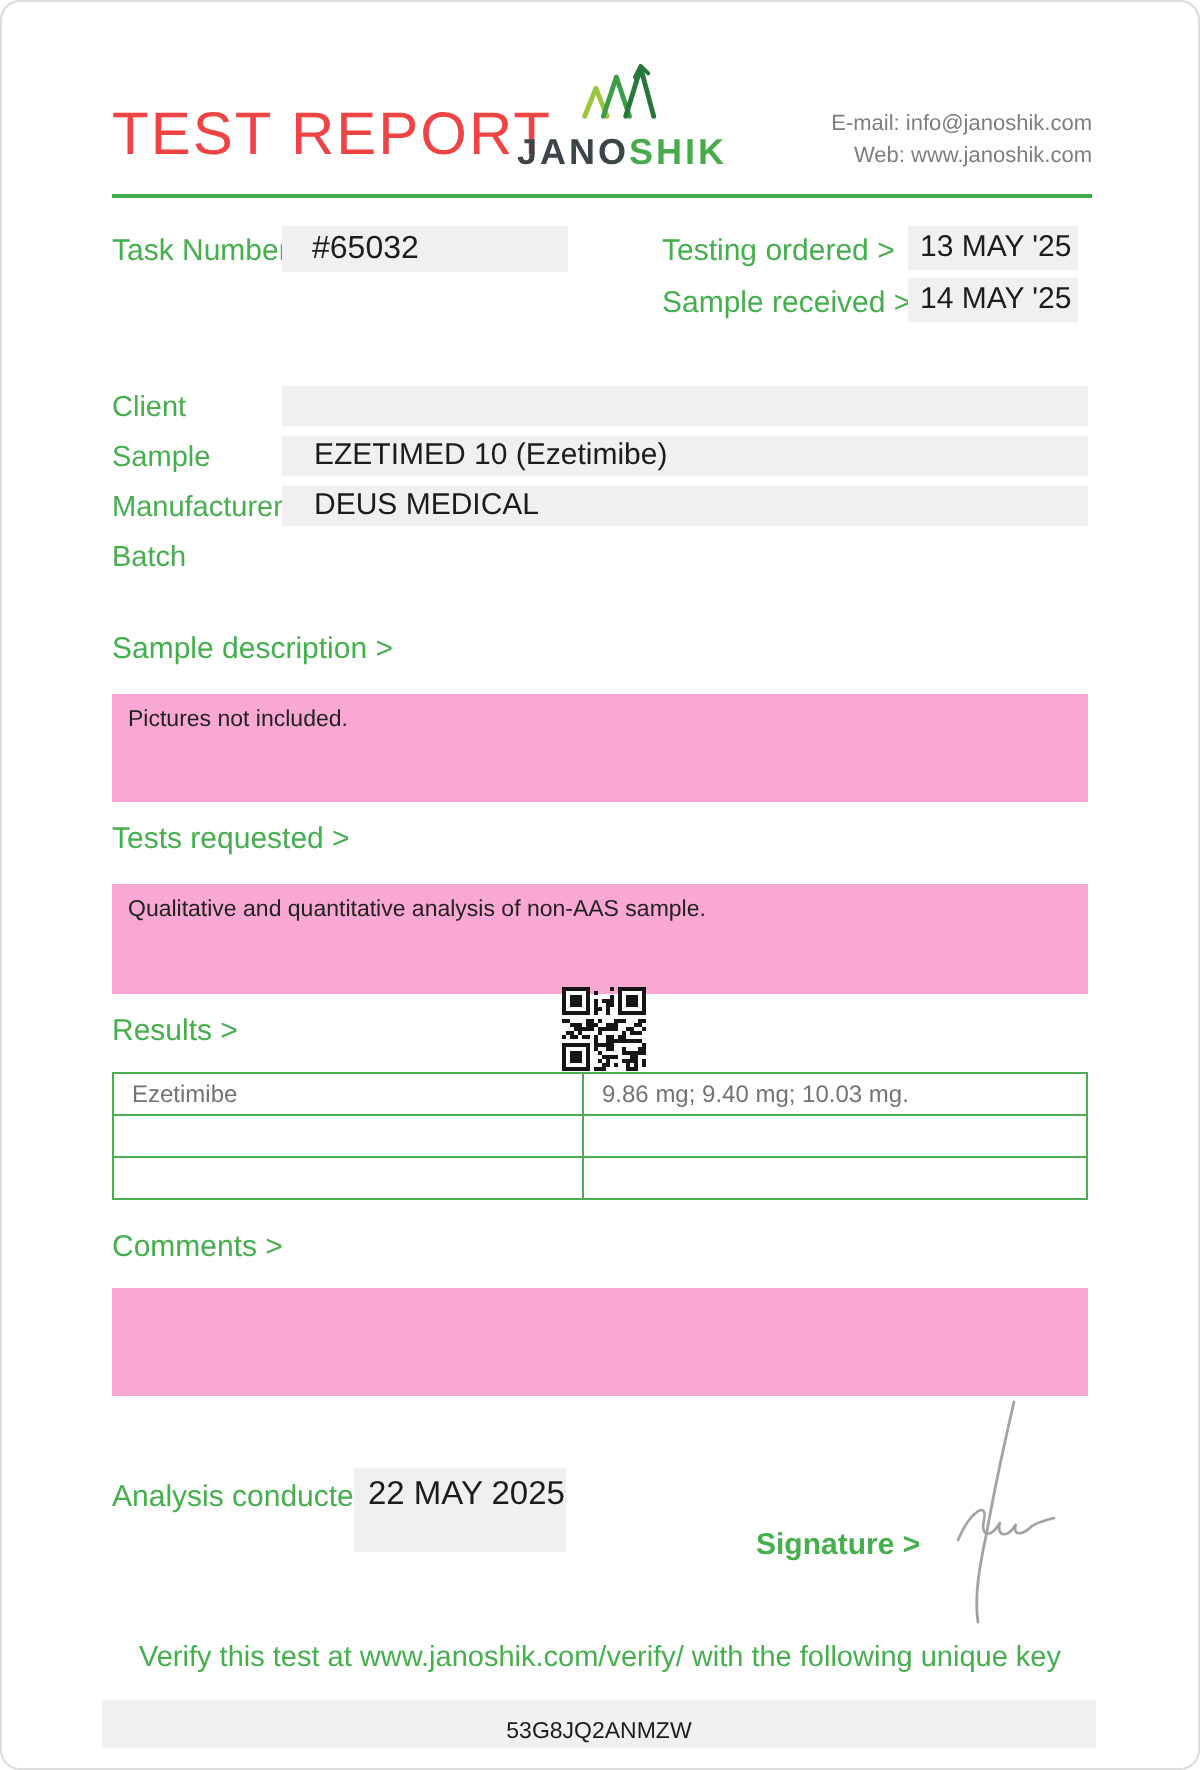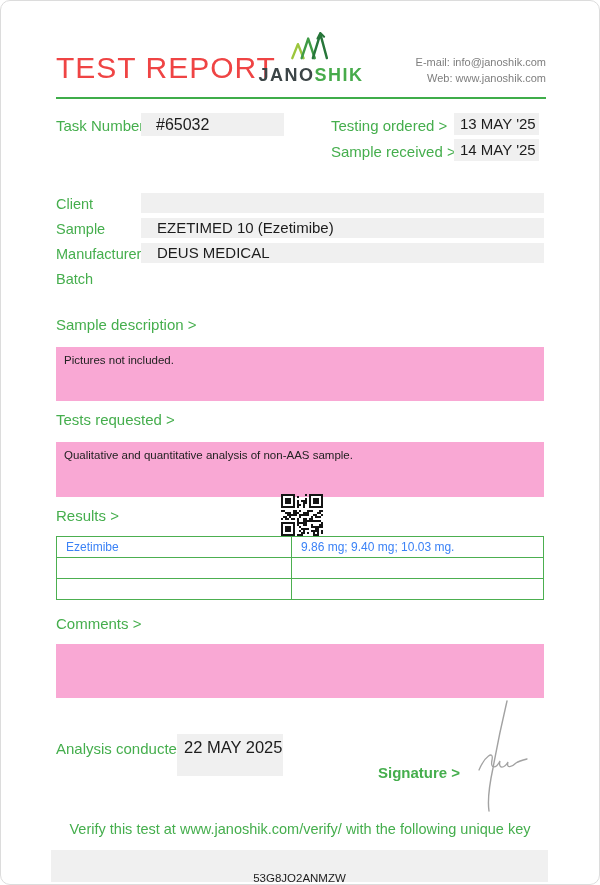--- a/index.html
+++ b/index.html
@@ -30,32 +30,32 @@
   .rec-value { left:453px; top:138px; width:85px; height:22px; line-height:22px; padding-left:6px; font-size:15px; }
   
   .detail-label { left:55px; font-size:14.5px; }
   .detail-value { left:140px; width:403px; height:20px; line-height:20px; padding-left:16px; font-size:15px; }
   
   .sec-head { left:55px; font-size:15px; color:#45ae4d; }
   .sec-box { left:55px; width:488px; background:#f9a8d4; font-size:11.5px; color:#222; padding:6px 8px; line-height:14px; }
   
   .results-table { left:55px; top:535px; width:488px; border-collapse:collapse; table-layout:fixed; }
   .results-table td {
-    border:1px solid #4caf50; height:21px; font-size:12px; color:#3b82f6;
+    border:1px solid #4caf50; height:21px; font-size:12px; color:#737373;
     padding:0 0 0 9px; white-space:nowrap; overflow:hidden;
   }
   .results-table col.c1 { width:235px; }
   .qr { left:280px; top:492px; width:42px; height:43px; }
   
   .analysis-label { left:55px; top:739px; }
   .analysis-value { left:176px; top:733px; width:106px; height:42px; line-height:26px; padding-left:7px; font-size:16.5px; }
   .sig-label { left:377px; top:763px;font-weight:bold; }
   .signature { left:466px; top:697px; width:72px; height:116px; }
   .verify { left:0; right:0; top:820px; text-align:center; font-size:14.5px; color:#45ae4d; }
-  .key-box { left:50px; top:849px; width:497px; height:24px; line-height:24px; text-align:center; font-size:11.5px; padding:16px; }
+  .key-box { left:50px; top:849px; width:497px; height:24px; line-height:24px; text-align:center; font-size:11.5px; padding:4px; }
 </style>
 </head>
 <body>
 
 <div class="page">
 
   <div class="abs title">TEST REPORT</div>
 
   <div class="abs logo">
     <span>

